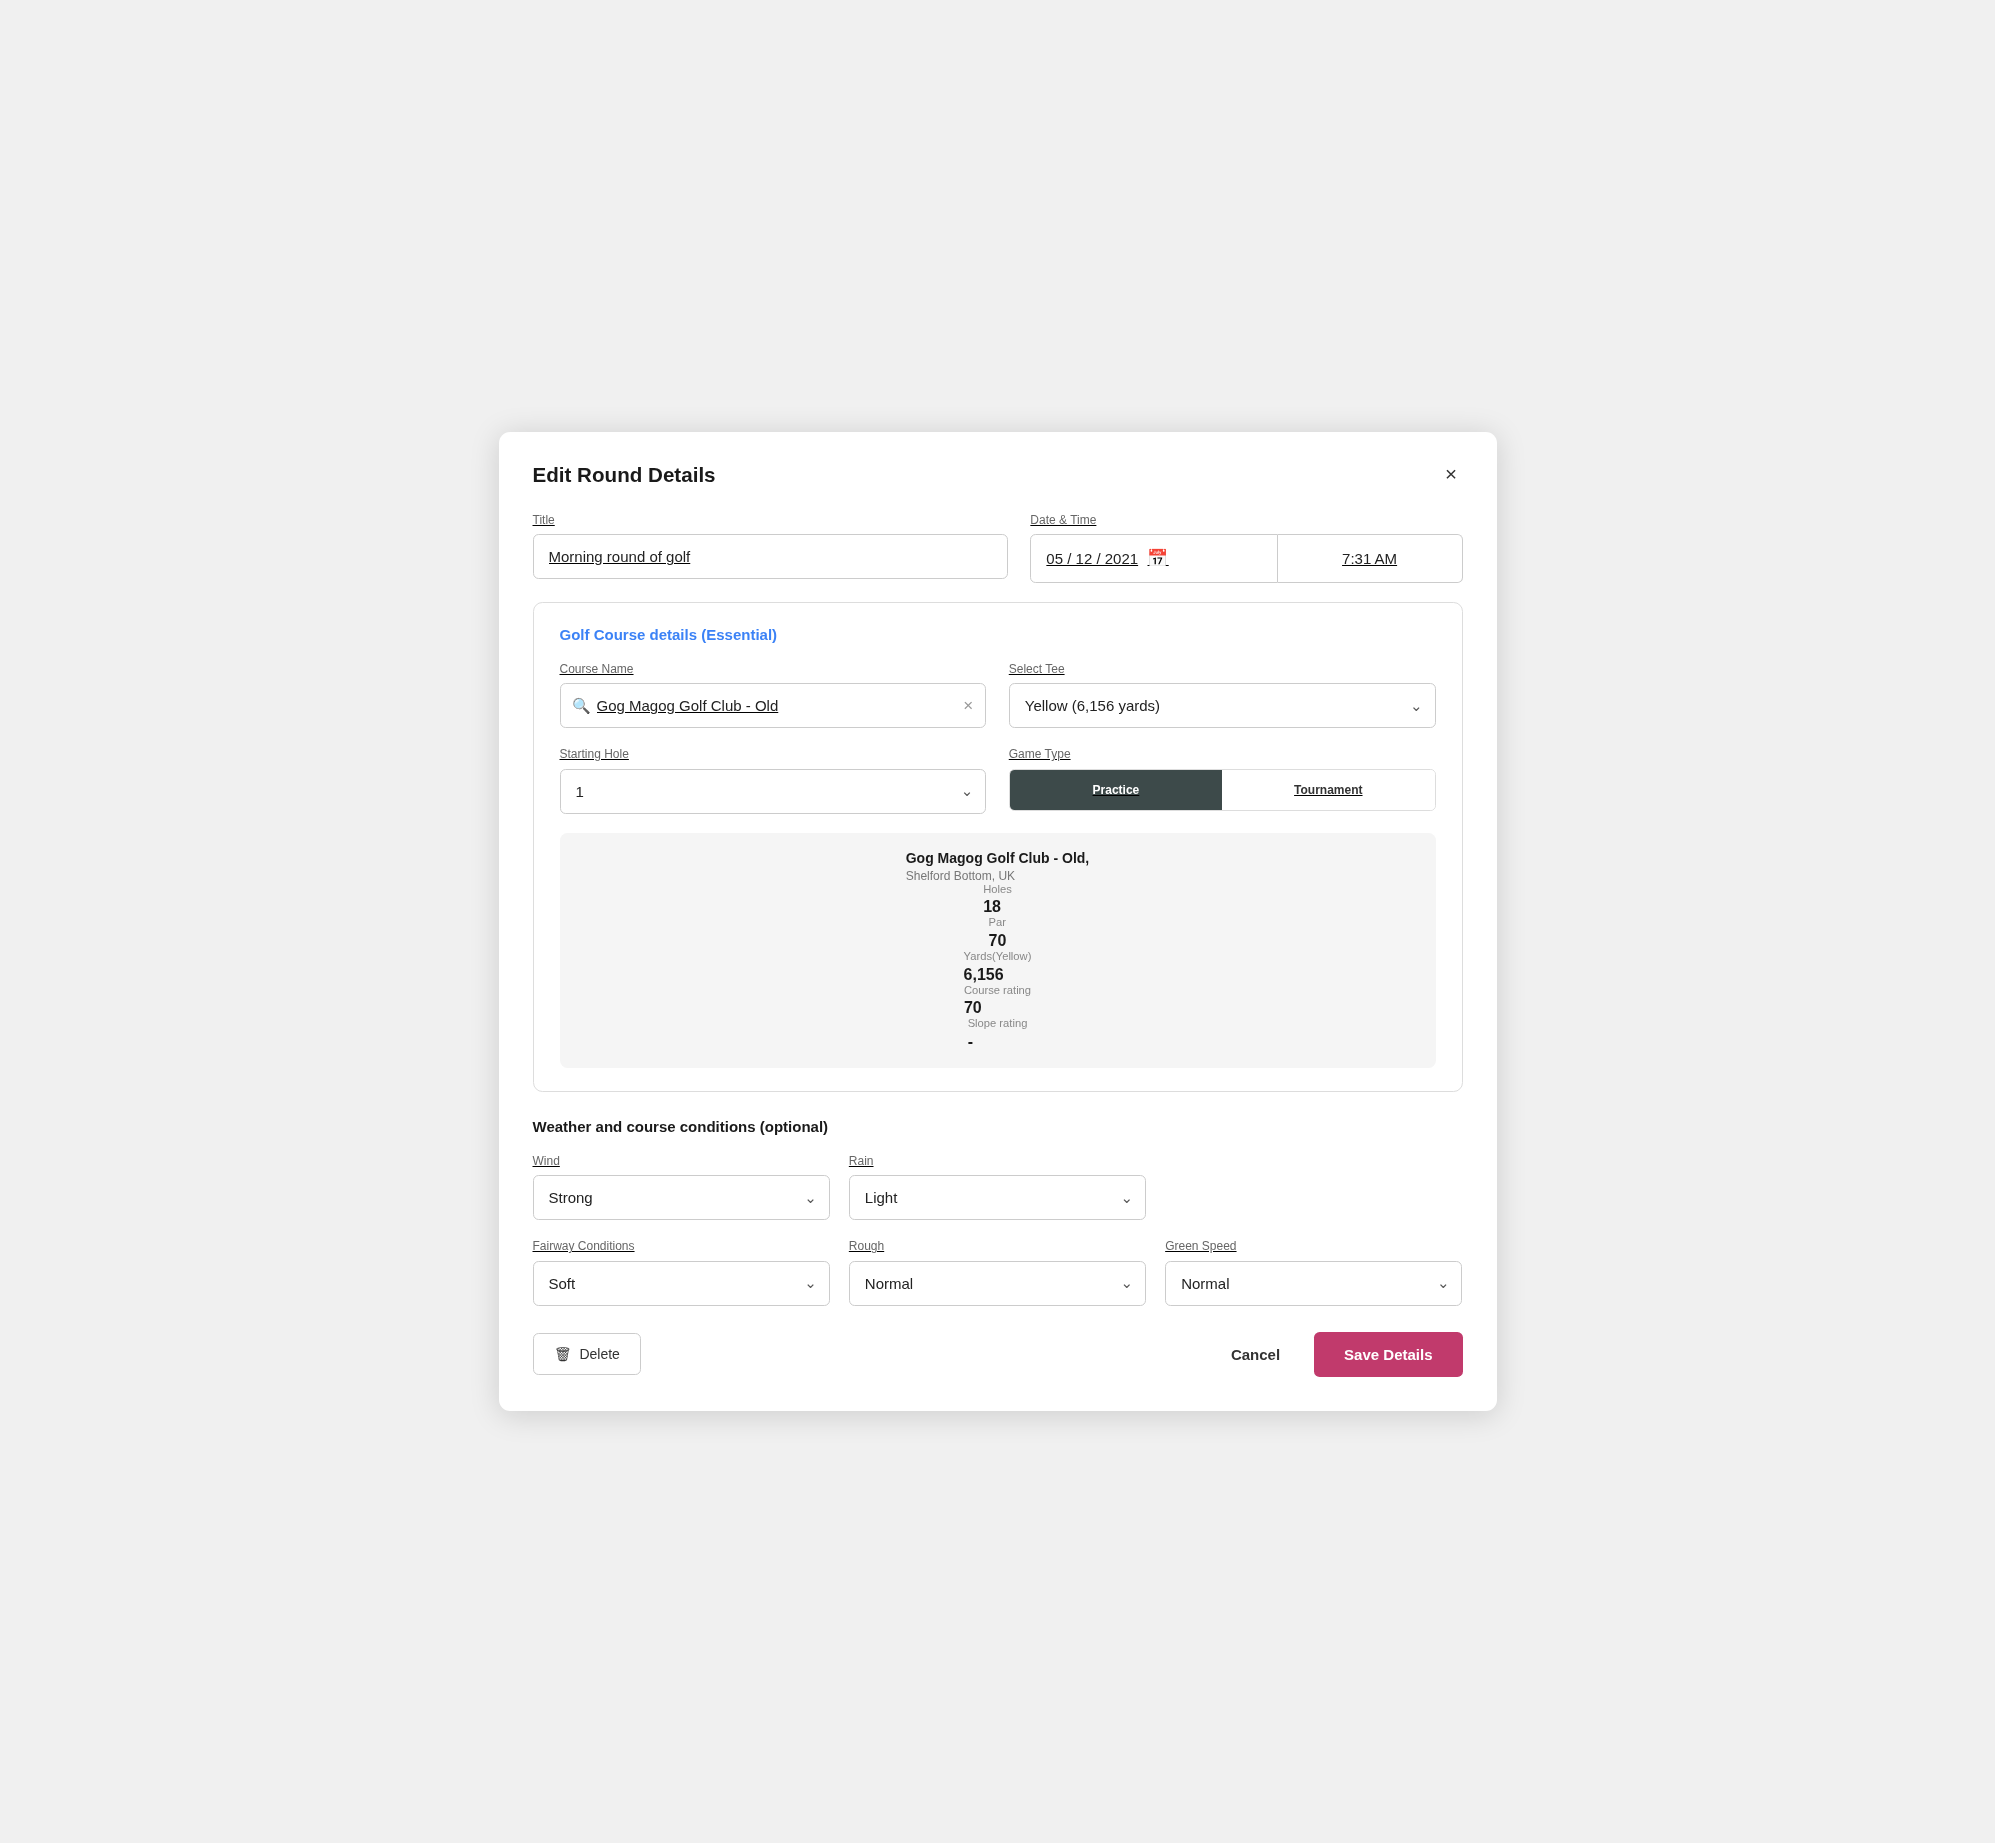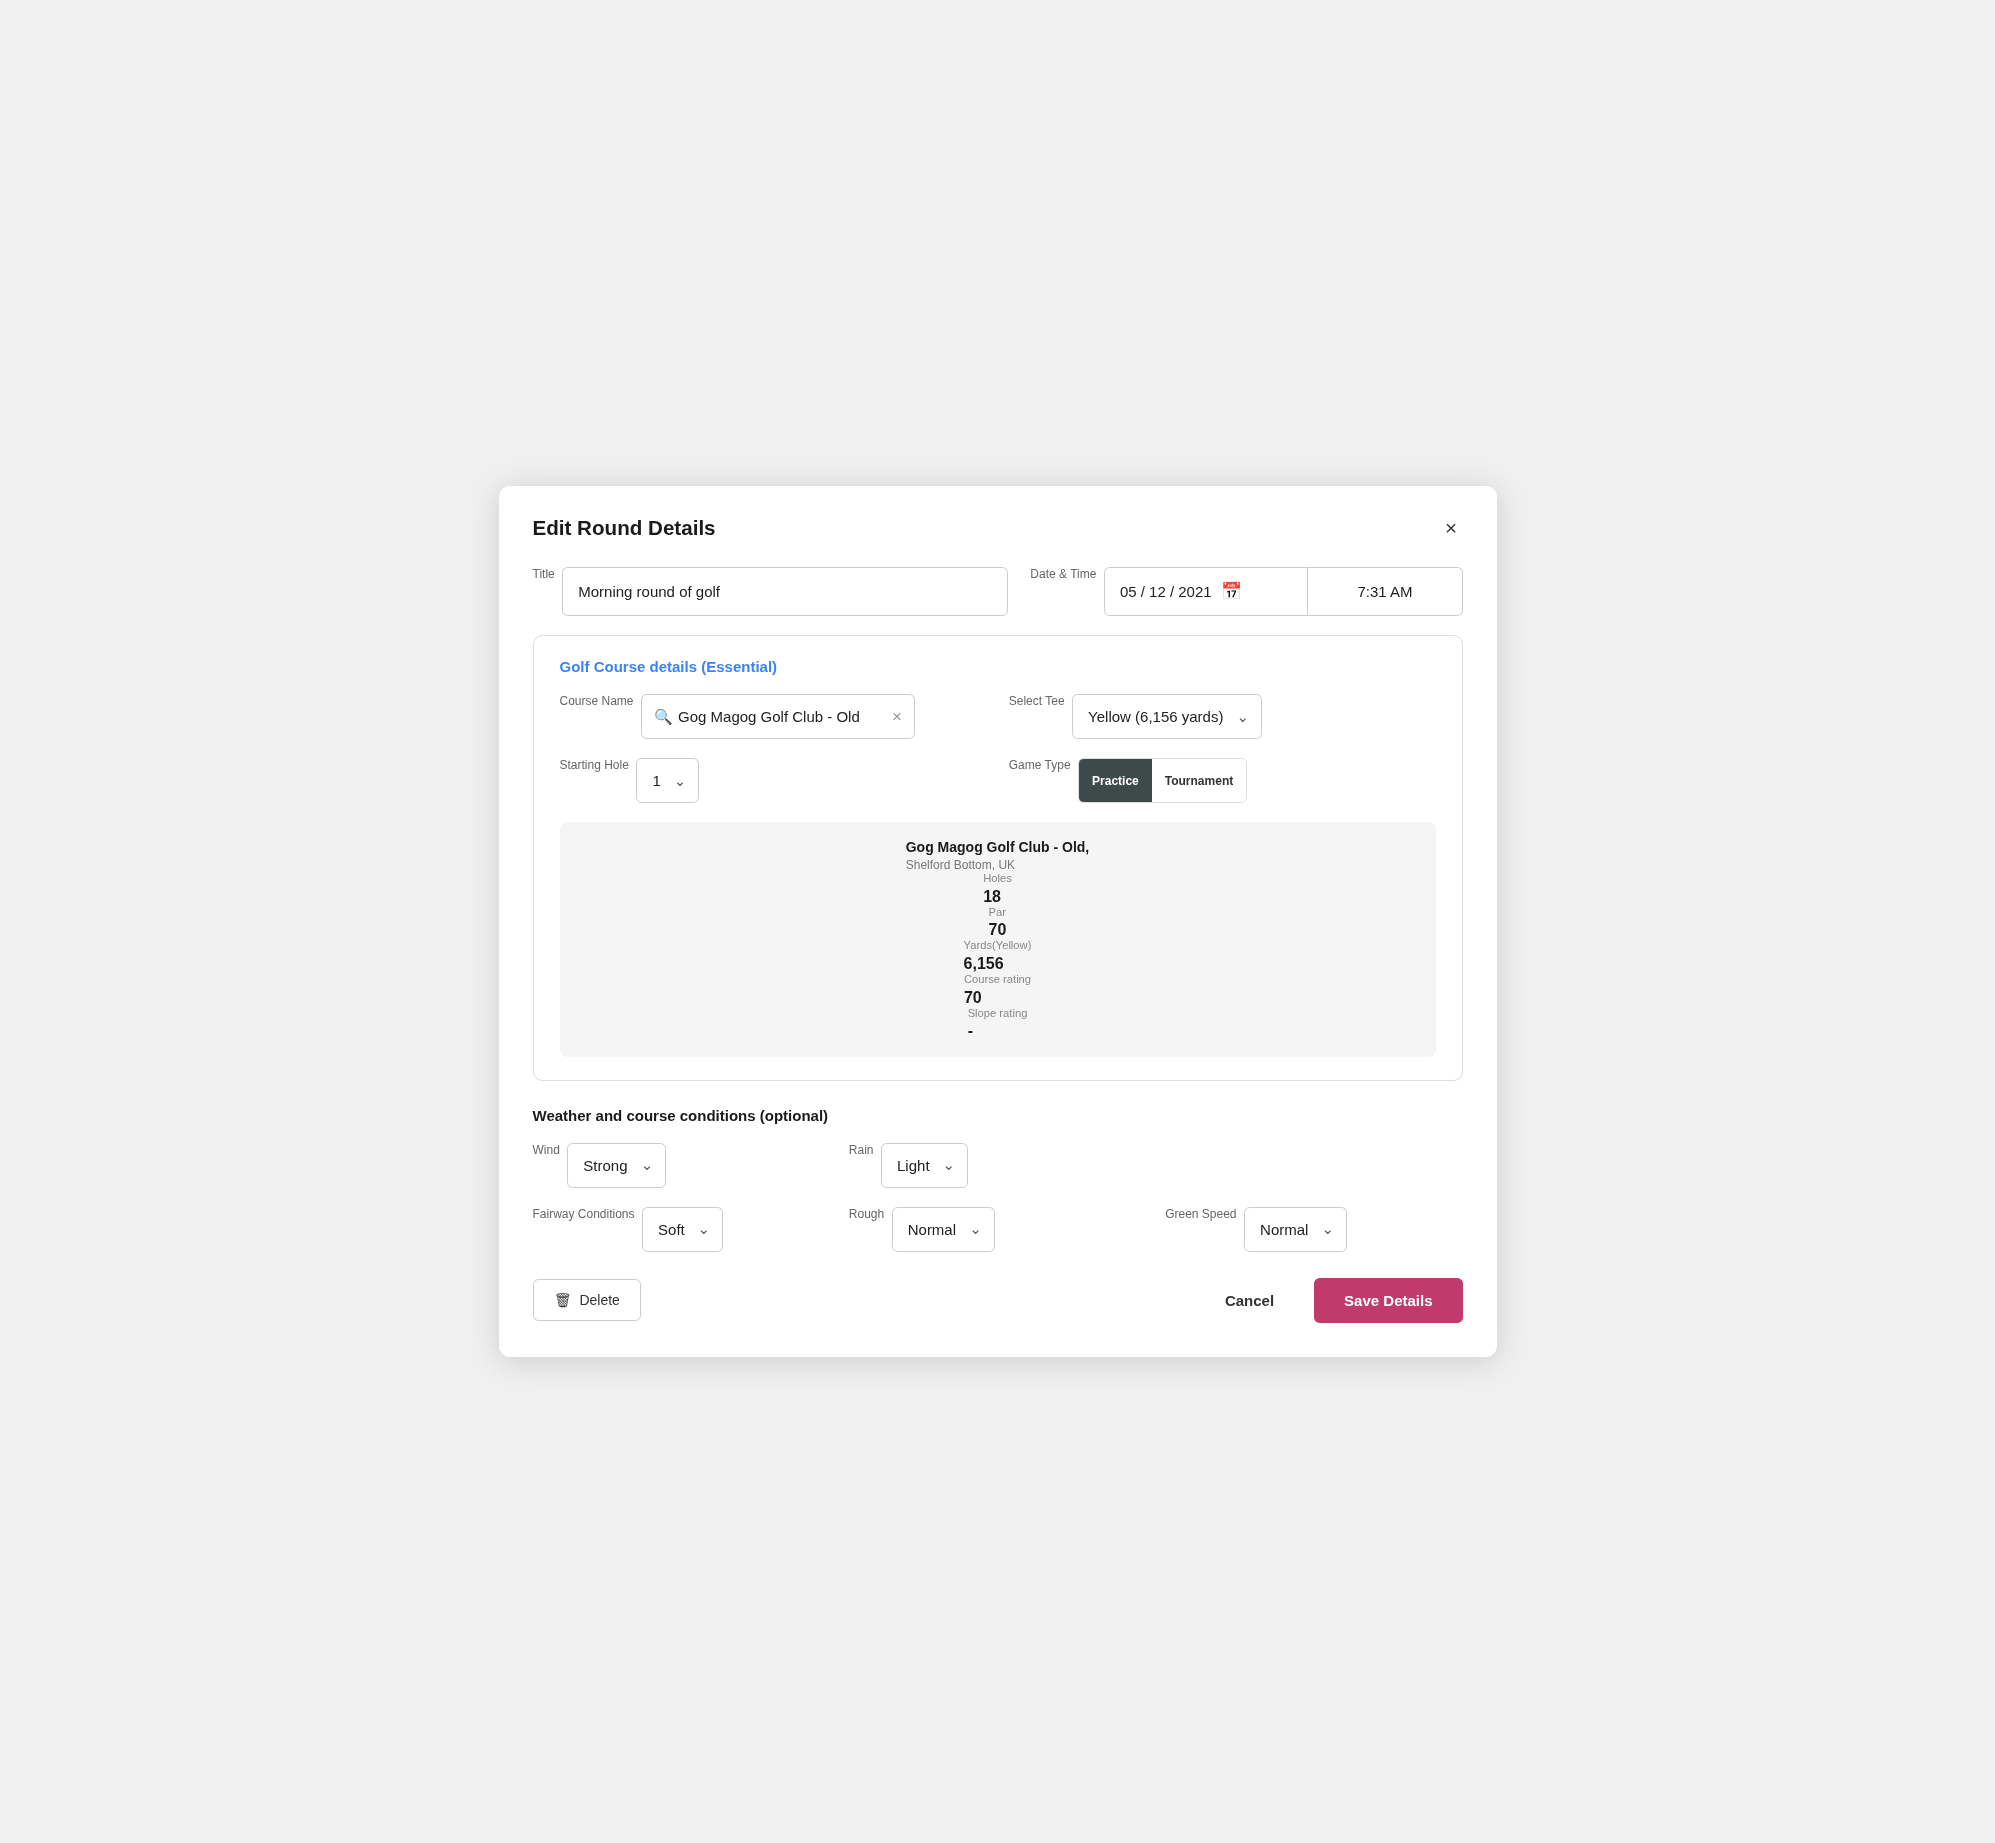--- a/index.html
+++ b/index.html
@@ -41,22 +41,23 @@
       line-height: 1;
       padding: 1.9px 5.6px;
     }
     .form-row {
       display: flex;
       gap: 22.5px;
       margin-bottom: 19px;
     }
     .form-group {
       display: flex;
-      flex-direction: row;
+      flex-direction: column;
       gap: 7.5px;
+      text-decoration: underline;
     }
     .form-label {
       font-size: 12px;
       color: #666;
     }
     .text-input {
       border: 1.4px solid #ccc;
       border-radius: 5.6px;
       padding: 13px 15px;
       font-size: 15px;
@@ -248,21 +249,21 @@
       border-radius: 5.6px;
       padding: 12px 20.6px;
       font-size: 14px;
       color: #333;
       cursor: pointer;
       font-weight: 500;
     }
     .footer-right {
       display: flex;
       align-items: center;
-      gap: 25px;
+      gap: 19px;
     }
     .cancel-btn {
       background: none;
       border: none;
       font-size: 15px;
       font-weight: 600;
       color: #333;
       cursor: pointer;
       padding: 12px 15px;
     }

